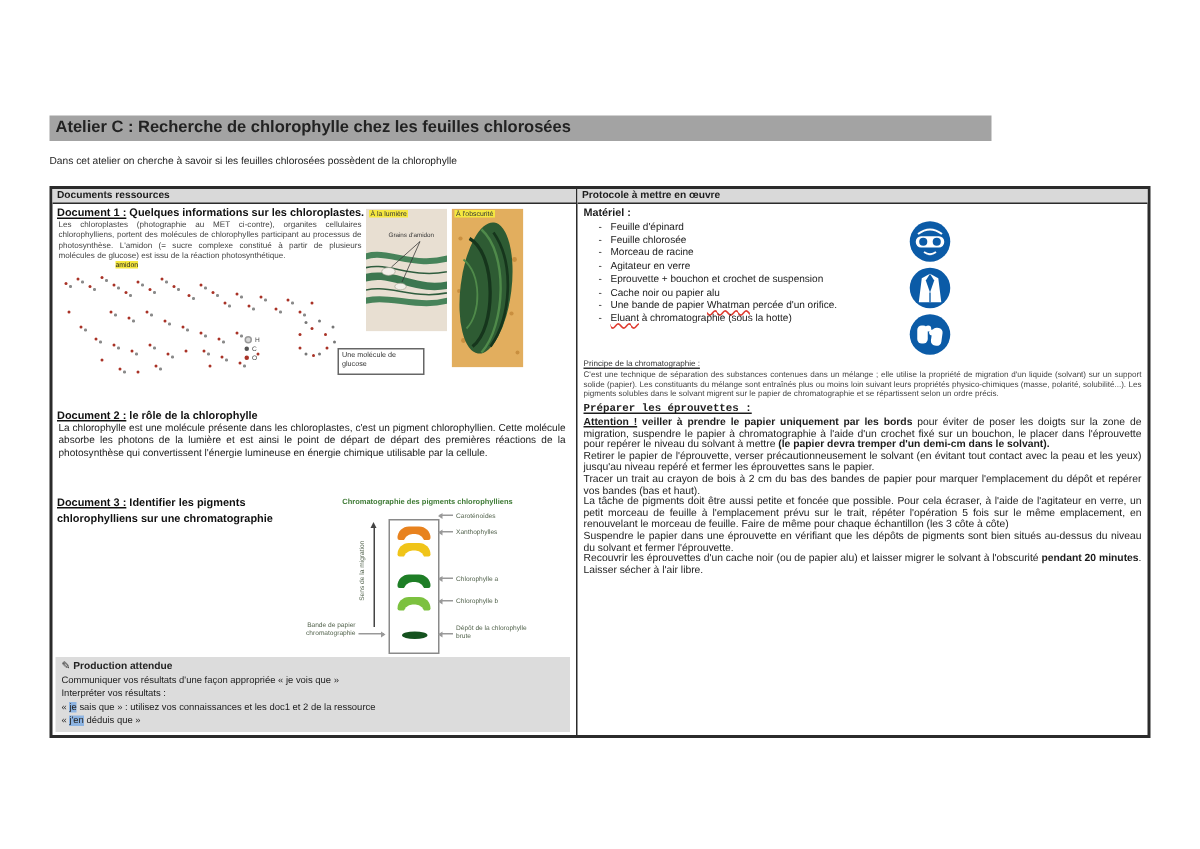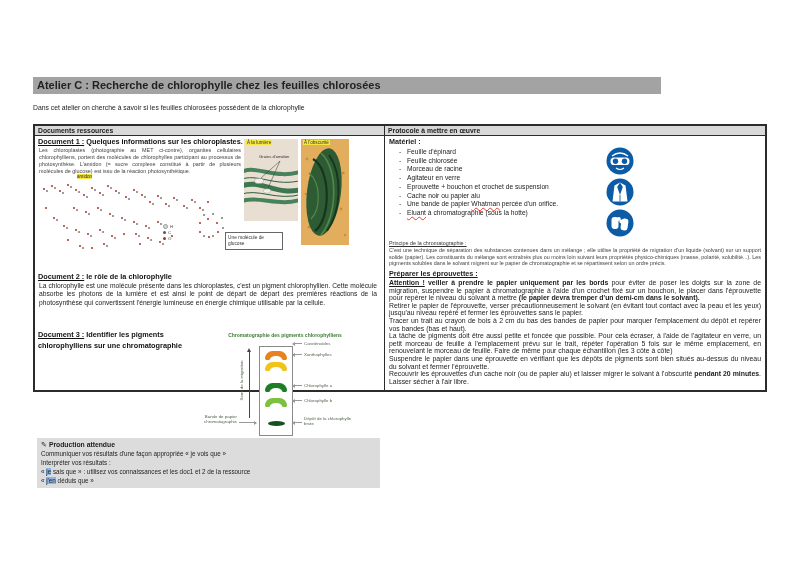--- a/index.html
+++ b/index.html
@@ -7,21 +7,21 @@
        font-family:"Liberation Sans",sans-serif;color:#1c1c1c;overflow:hidden;}
   .abs{position:absolute;}
 
   
   .title-band{position:absolute;left:33px;top:77px;width:628px;height:17px;
     background:#a3a3a3;font-size:11px;font-weight:bold;line-height:17px;padding-left:4px;
     color:#222;box-sizing:border-box;}
   .intro{position:absolute;left:33px;top:104px;font-size:6.8px;color:#222;}
 
   
-  .sheet{position:absolute;left:33px;top:124px;width:734px;height:268px;
+  .sheet{position:absolute;left:33px;top:124px;width:734px;height:368px;
     border:2px solid #2b2b2b;box-sizing:border-box;display:flex;}
   .col{position:relative;box-sizing:border-box;}
   .col-left{width:350px;border-right:1.5px solid #2b2b2b;}
   .col-right{flex:1;}
   .col-header{height:10px;background:#D9D9D9;border-bottom:1px solid #2b2b2b;
     font-size:6.8px;font-weight:bold;line-height:10px;padding-left:3px;box-sizing:border-box;}
 
   .u{text-decoration:underline;}
   .sqg{text-decoration-line:underline;text-decoration-style:wavy;
        text-decoration-color:#E03C31;text-decoration-thickness:1px;text-underline-offset:1px;}
@@ -109,21 +109,21 @@
   .mat-row{display:flex;}
   .mat-list{list-style:none;margin:1px 0 0 0;padding:0 0 0 10px;flex:1;}
   .mat-list li{font-size:6.7px;line-height:8.7px;position:relative;padding-left:8px;color:#222;}
   .mat-list li::before{content:"-";position:absolute;left:0;}
   .safety{width:30px;margin-right:126px;display:flex;flex-direction:column;gap:3px;align-items:center;}
   .safety svg{display:block;}
   .principe-title{font-size:5.4px;text-decoration:underline;color:#333;margin-top:3px;}
   .principe-body{font-size:5.4px;line-height:1.24;text-align:justify;color:#444;margin-top:1px;}
   .para{font-size:6.9px;line-height:1.1;text-align:justify;color:#1c1c1c;margin:0;}
   .para b{font-weight:bold;}
-  .step-title{font-size:7.2px;font-weight:bold;text-decoration:underline;margin:2px 0 1px 0;}
+  .step-title{font-size:7.2px;font-weight:bold;text-decoration:underline;margin:2px 0 1px 0;font-family:Liberation Mono, monospace;}
 </style>
 </head>
 <body>
 
 <div class="title-band">Atelier C : Recherche de chlorophylle chez les feuilles chlorosées</div>
 <div class="intro">Dans cet atelier on cherche à savoir si les feuilles chlorosées possèdent de la chlorophylle</div>
 
 <div class="sheet">
 
   <div class="col col-left">

